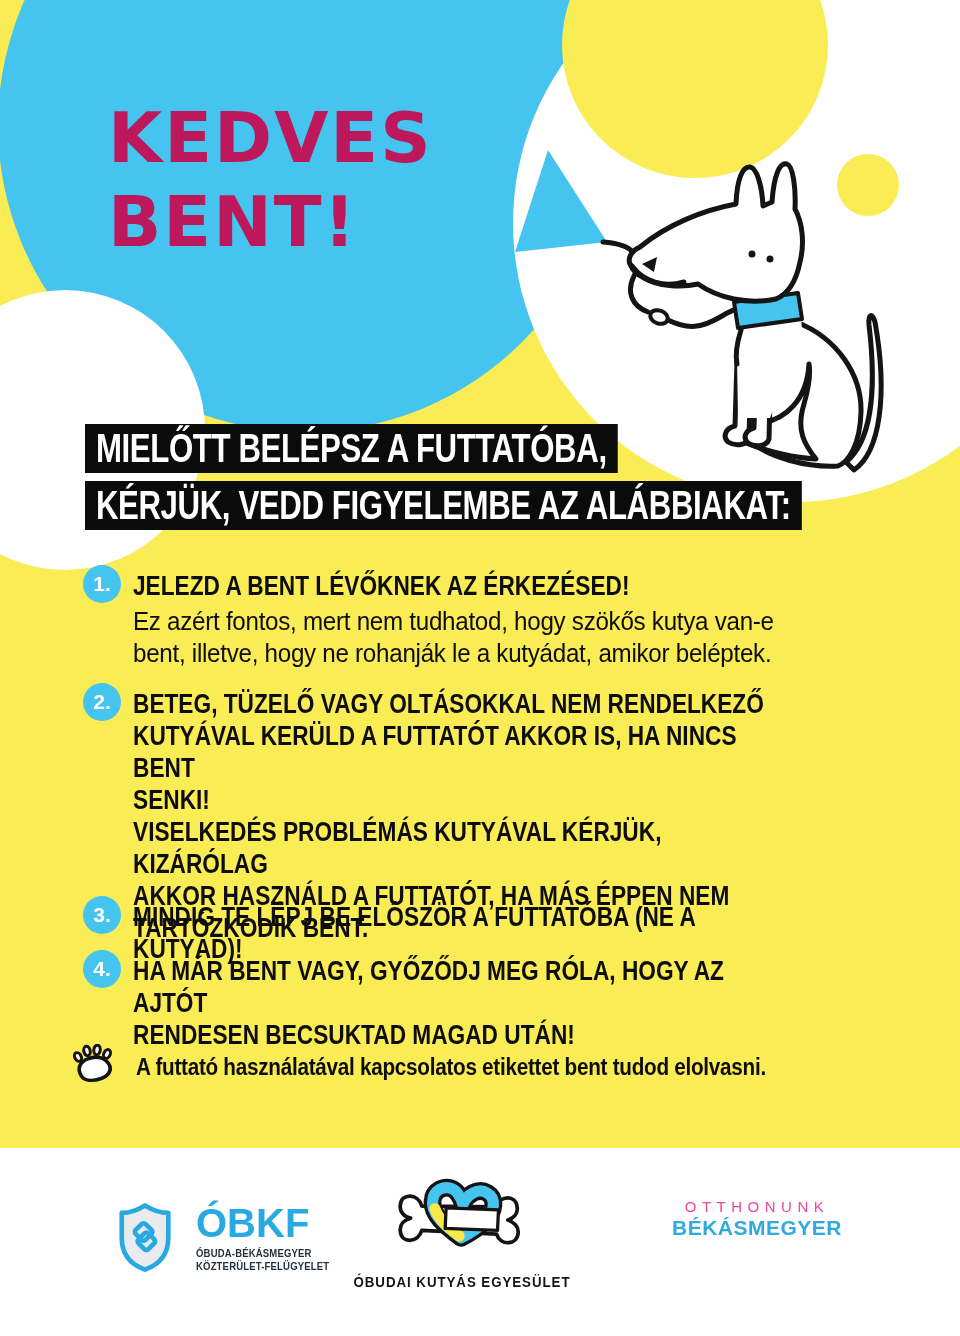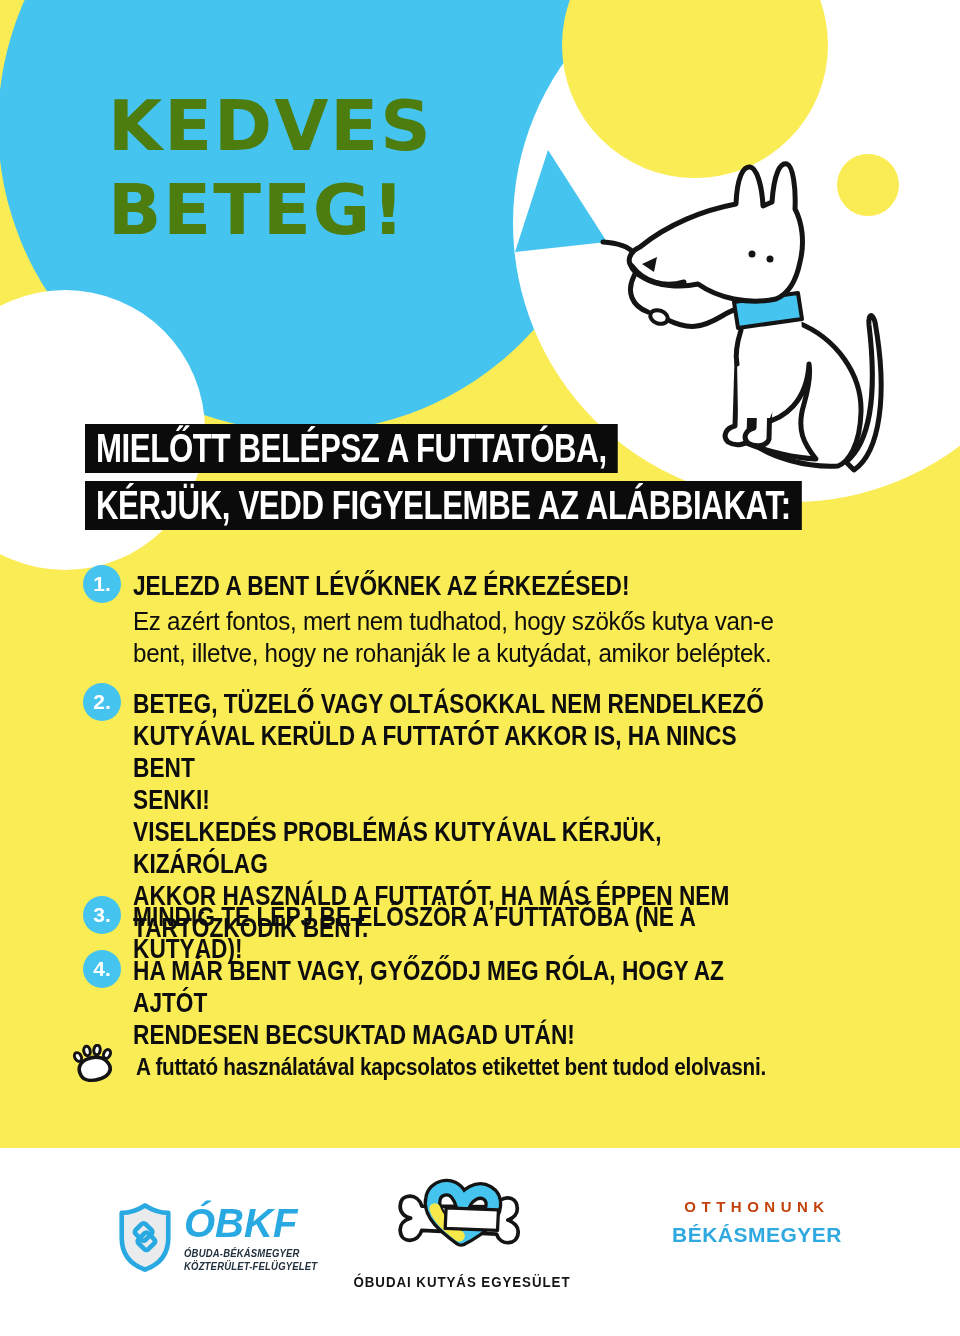--- a/index.html
+++ b/index.html
@@ -9,23 +9,23 @@
     font-family:"Liberation Sans",sans-serif;color:#111;
   }
   .circle{position:absolute;border-radius:50%;}
   .c-bubble{left:-2px;top:-182px;width:614px;height:614px;background:#45C4EF;z-index:1;}
   .c-white-left{left:-75px;top:290px;width:280px;height:280px;background:#ffffff;z-index:2;}
   .c-white-right{left:513px;top:-56px;width:558px;height:558px;background:#ffffff;z-index:2;}
   .c-yellow-top{left:562px;top:-88px;width:266px;height:266px;background:#FAEC55;z-index:3;}
   .c-yellow-small{left:837px;top:154px;width:62px;height:62px;background:#FAEC55;z-index:3;}
   .tail{position:absolute;left:500px;top:130px;z-index:4;}
   .title{
-    position:absolute;left:108px;top:84px;z-index:5;
+    position:absolute;left:108px;top:96px;z-index:5;
     font-family:"DejaVu Sans",sans-serif;font-weight:bold;
-    font-size:70px;line-height:84px;letter-spacing:2px;color:#4d7c0f;
+    font-size:70px;line-height:84px;letter-spacing:2px;color:#be185d;
   }
   .dog{position:absolute;left:600px;top:160px;z-index:5;}
   .bar{
     position:absolute;left:85px;z-index:6;background:#0B0B0B;color:#ffffff;
     font-size:40px;font-weight:700;line-height:49px;letter-spacing:-0.5px;
     padding:0 14px;white-space:nowrap;
     transform:scaleX(0.78);transform-origin:0 50%;
   }
   .bar1{top:424px;}
   .bar2{top:481px;}
@@ -43,48 +43,48 @@
     margin-top:3px;font-size:26px;font-weight:400;line-height:32px;letter-spacing:-0.3px;
     white-space:pre-line;transform:scaleX(0.93);transform-origin:0 0;color:#0d0d0d;
   }
   .r1{top:565px;} .r2{top:683px;} .r3{top:896px;} .r4{top:950px;}
   .note{position:absolute;left:70px;top:1042px;z-index:6;display:flex;align-items:center;gap:20px;height:50px;}
   .note-text{
     font-size:23px;font-weight:700;letter-spacing:-0.3px;color:#0d0d0d;
     transform:scaleX(0.9);transform-origin:0 50%;white-space:nowrap;
   }
   .footer{position:absolute;left:0;top:1148px;width:960px;height:188px;background:#ffffff;z-index:5;}
-  .f-obkf{position:absolute;left:118px;top:54px;display:flex;gap:12px;align-items:flex-start;font-style:italic;}
+  .f-obkf{position:absolute;left:118px;top:54px;display:flex;gap:24px;align-items:flex-start;}
   .obkf-word{font-size:40px;line-height:42px;font-weight:800;color:#29A9E1;letter-spacing:0px;}
   .obkf-sub{margin-top:3px;font-size:10px;font-weight:700;line-height:13px;color:#22313D;letter-spacing:0.2px;transform:scaleX(0.95);transform-origin:0 0;white-space:pre-line;}
   .f-club{position:absolute;left:337px;top:30px;width:250px;text-align:center;}
   .club-caption{margin-top:6px;font-size:14px;font-weight:700;letter-spacing:1px;color:#141414;transform:scaleX(0.95);transform-origin:50% 50%;white-space:nowrap;}
   .f-obuda{position:absolute;left:672px;top:50px;width:170px;text-align:center;}
-  .obuda-top{font-size:15px;font-weight:700;letter-spacing:5.5px;color:#c2410c;}
+  .obuda-top{font-size:15px;font-weight:400;letter-spacing:5.5px;color:#ec4899;}
   .obuda-big{margin-top:6px;font-size:45px;line-height:42px;font-weight:800;color:#2FA9DF;}
-  .obuda-bottom{margin-top:8px;font-size:21px;line-height:24px;font-weight:800;color:#2FA9DF;letter-spacing:0.5px;}
+  .obuda-bottom{margin-top:1px;font-size:21px;line-height:24px;font-weight:800;color:#2FA9DF;letter-spacing:0.5px;}
 </style>
 </head>
 <body>
 
 <div class="poster">
 
   <div class="circle c-bubble"></div>
   <div class="circle c-white-left"></div>
   <div class="circle c-white-right"></div>
   <div class="circle c-yellow-top"></div>
   <div class="circle c-yellow-small"></div>
 
   <svg class="tail" width="120" height="130" viewBox="0 0 120 130">
     <polygon points="48,20 107,112 15,122" fill="#45C4EF"></polygon>
   </svg>
 
   <div class="title">
     <div>KEDVES</div>
-    <div>BETEG!</div>
+    <div>BENT!</div>
   </div>
 
   <svg class="dog" width="310" height="320" viewBox="0 0 310 320" fill="none" stroke="#141414" stroke-width="5" stroke-linecap="round" stroke-linejoin="round">
     <path d="M3,82 C34,84 44,98 34,116 C26,132 32,146 48,152"></path>
     <ellipse cx="59" cy="157" rx="9" ry="6.5" transform="rotate(20 59 157)" fill="#ffffff" stroke-width="4"></ellipse>
     <path d="M68,160 C88,170 102,168 122,156 C130,151 136,149 140,148"></path>
     <path d="M246,302 C268,284 278,240 269,165 C268,154 272,152 275,162 C288,235 280,292 254,310 Z" fill="#ffffff"></path>
     <path d="M196,162 C238,178 262,216 261,252 C260,286 248,302 238,306 C205,308 170,296 157,286 C149,254 158,196 196,162 Z" fill="#ffffff"></path>
     <path d="M209,204 C207,240 186,260 158,264 C146,266 141,274 146,283 C168,292 196,298 216,299 C204,284 196,270 204,244 C208,230 211,216 209,204 Z" fill="#ffffff"></path>
     <path d="M137,200 L135,266 C126,268 122,276 128,282 C136,287 147,285 149,278 L151,200 Z" fill="#ffffff"></path>

